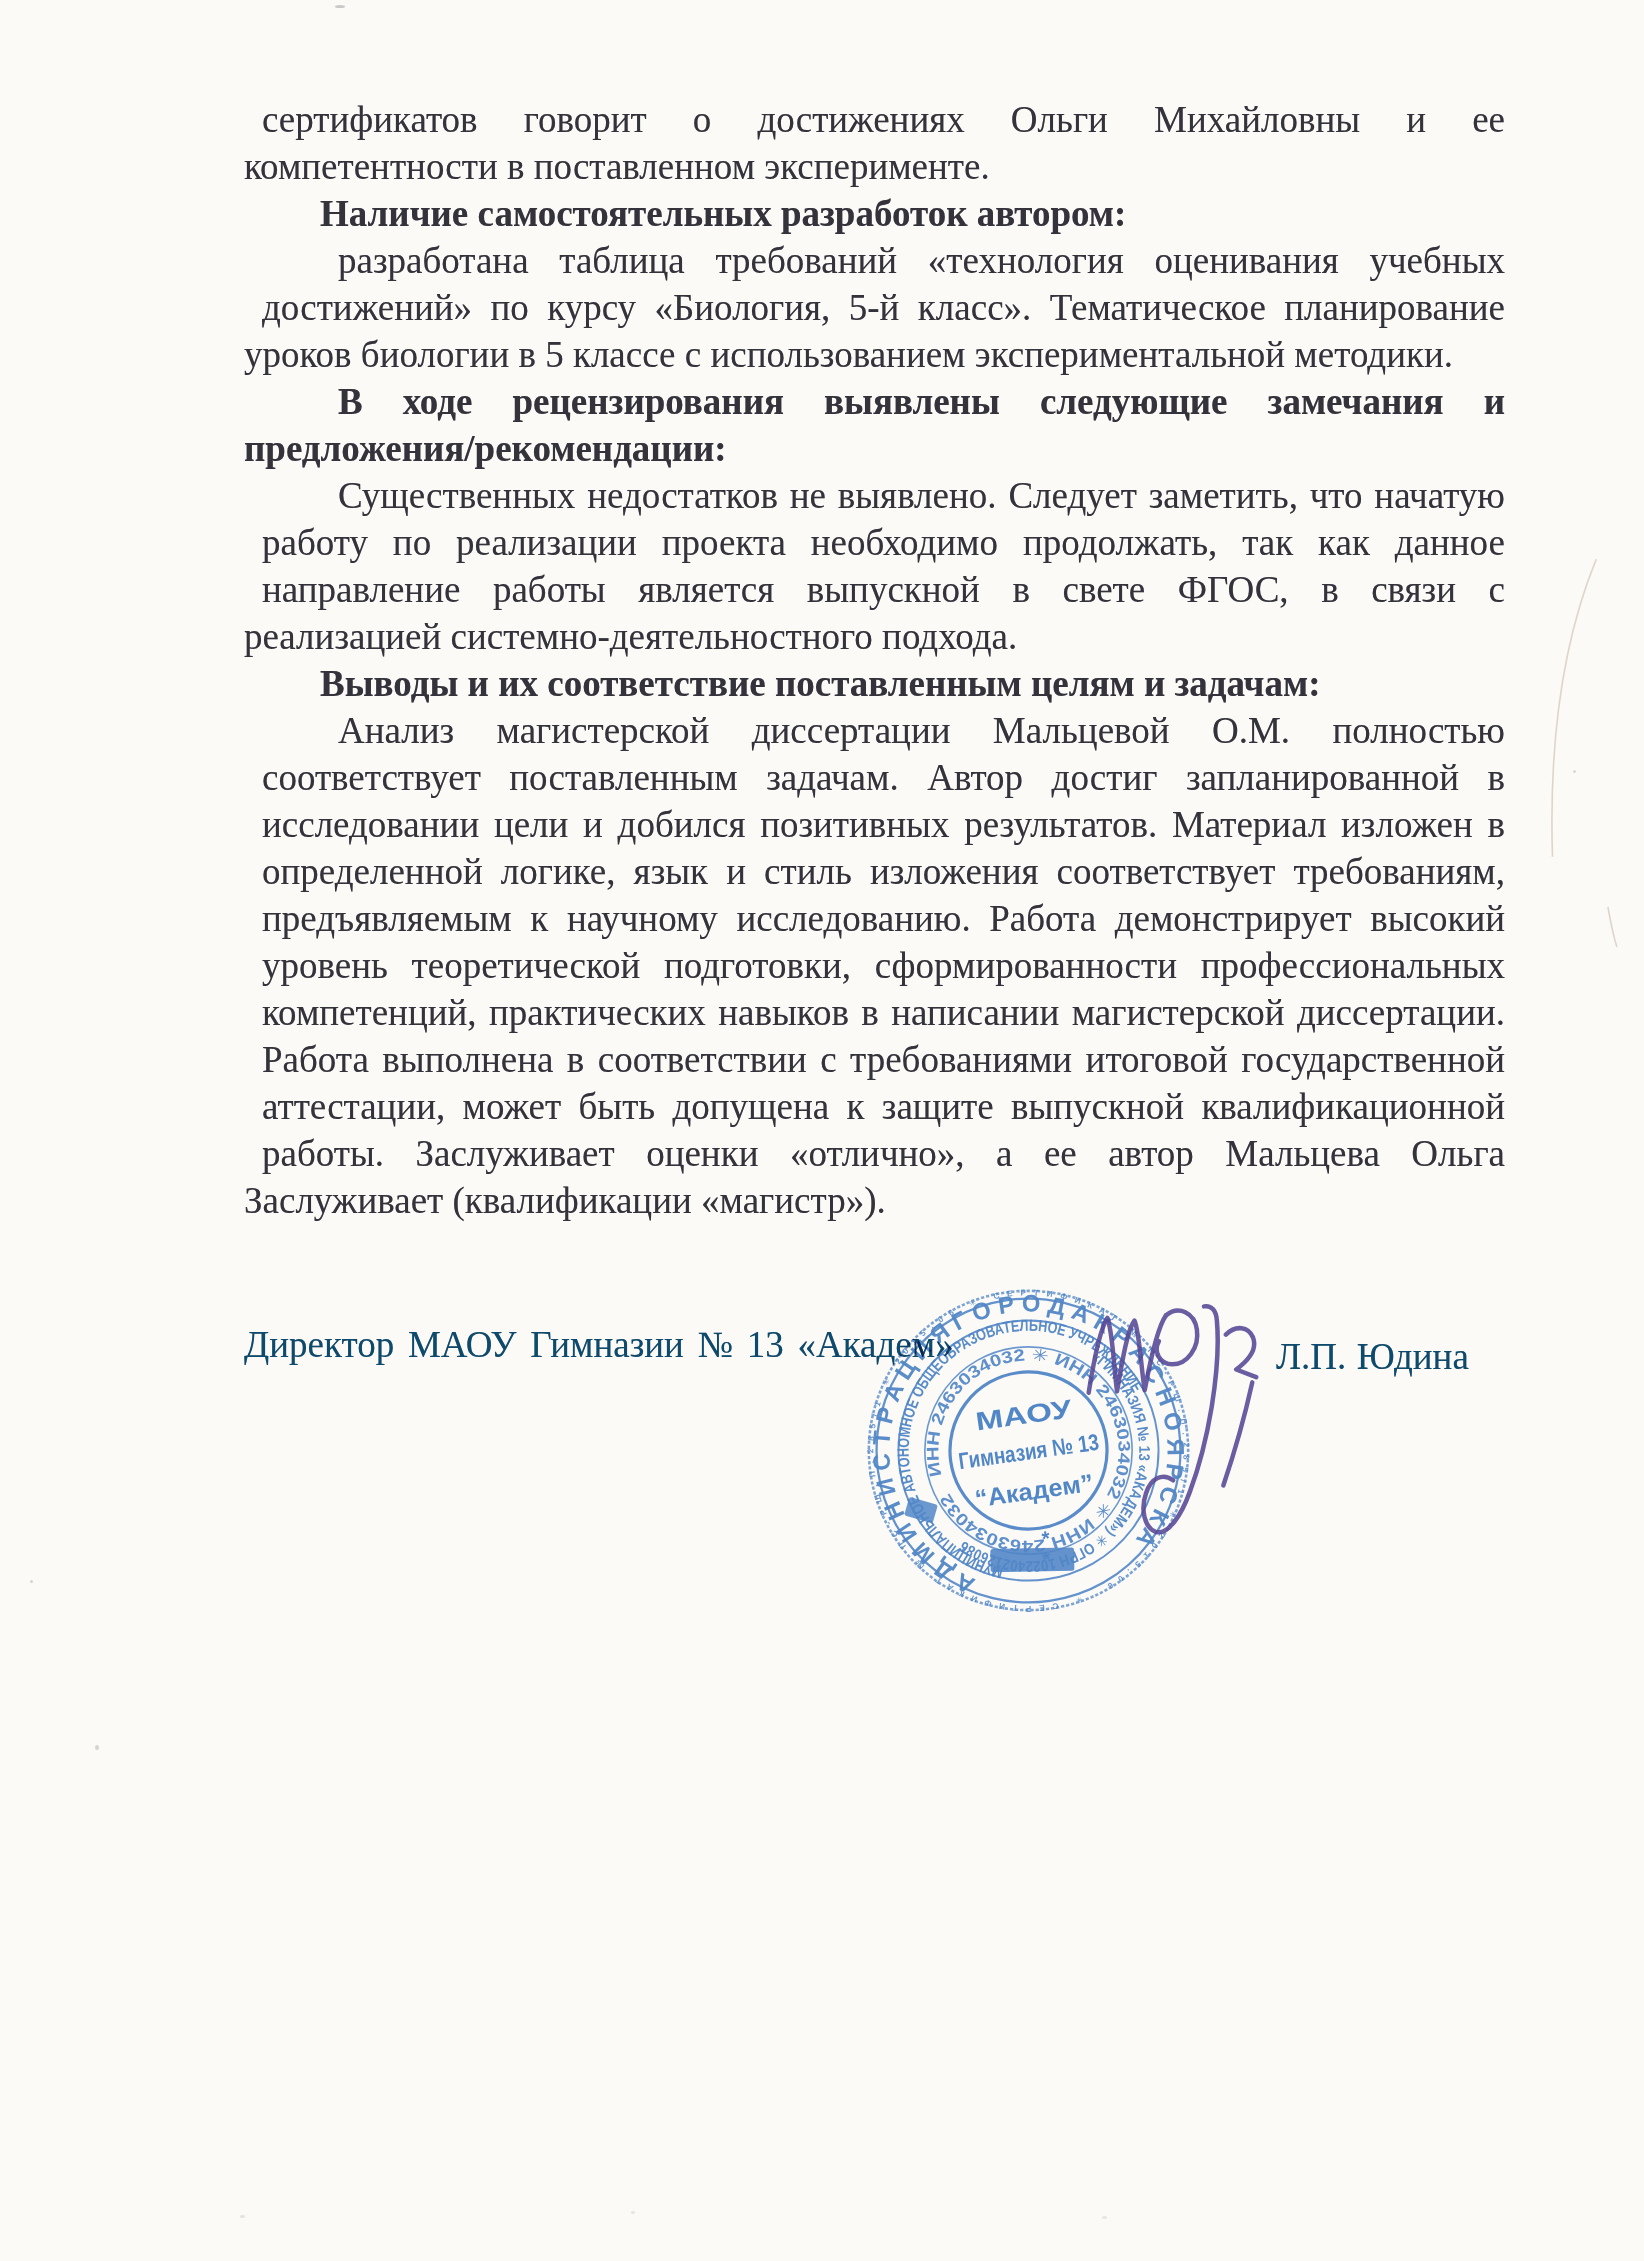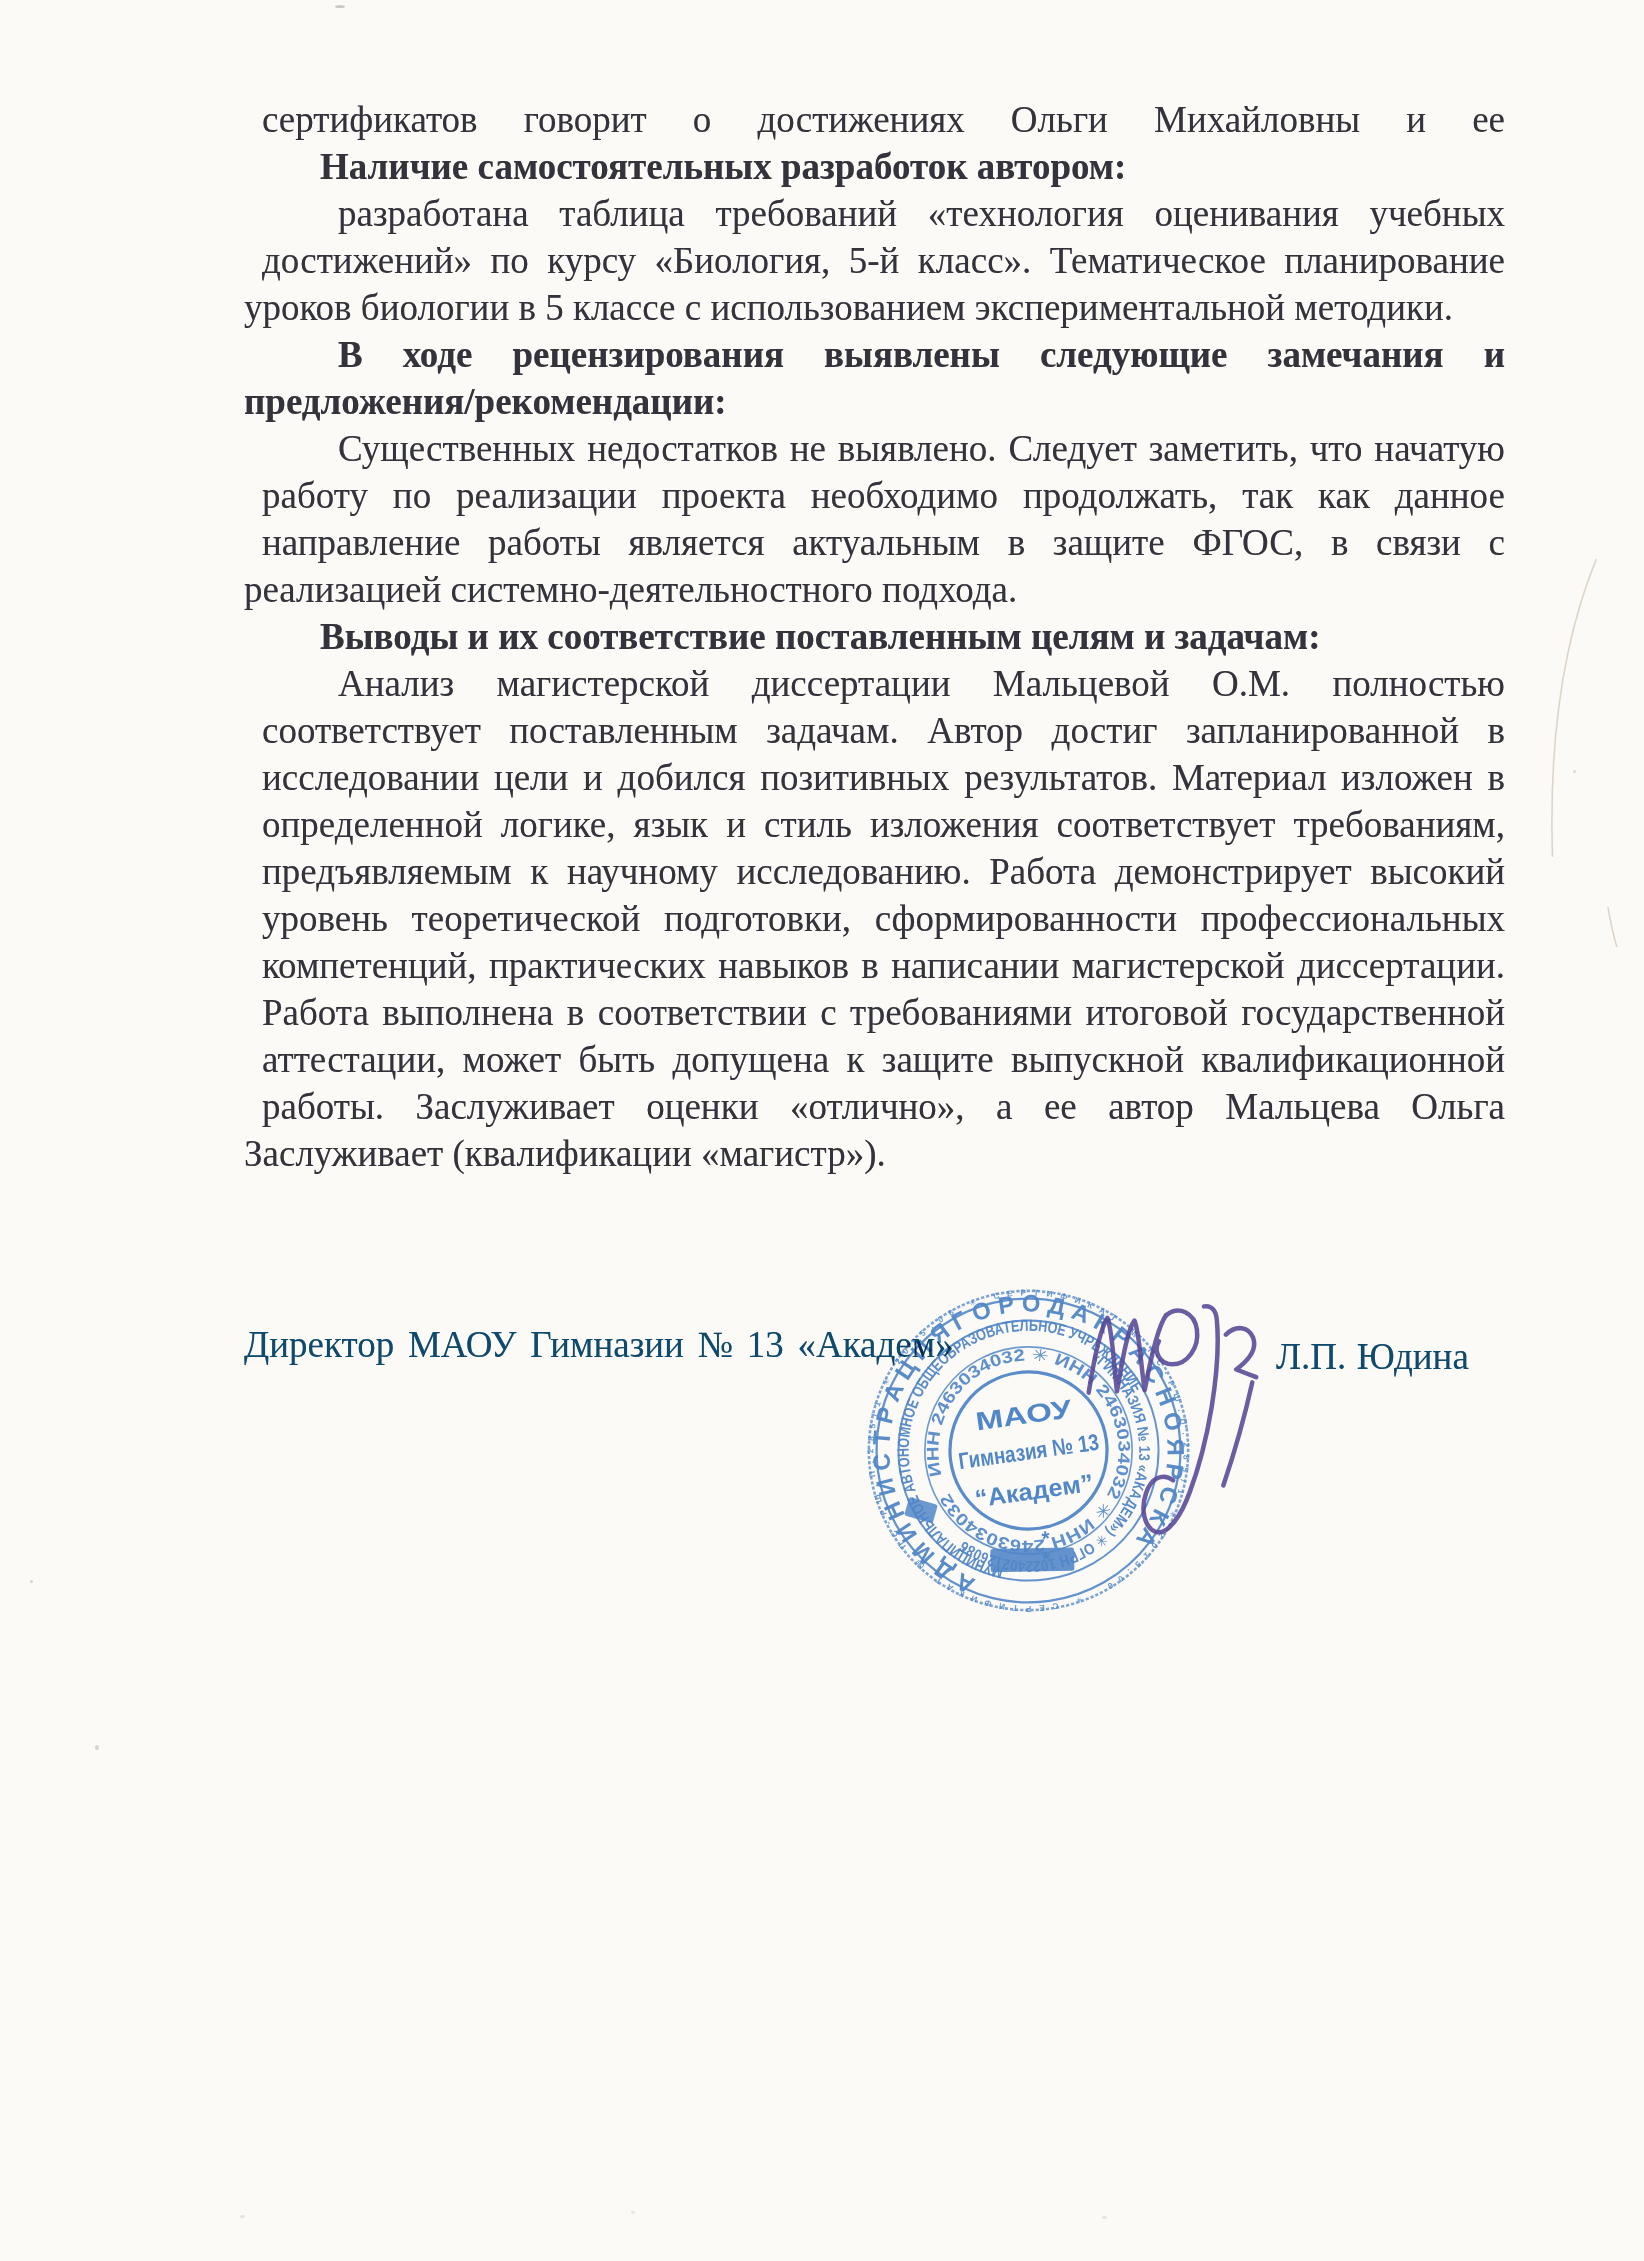--- a/index.html
+++ b/index.html
@@ -36,29 +36,30 @@
   .overlay{position:absolute;inset:0;pointer-events:none;}
   .speck{position:absolute;background:#8d8d90;border-radius:50%;opacity:.35;}
 </style>
 </head>
 <body>
 
 <div class="page">
 
   <div class="doc">
     <div class="ln j">сертификатов говорит о достижениях  Ольги Михайловны и ее</div>
+    <div class="ln">компетентности в поставленном эксперименте.</div>
     <div class="ln b ind">Наличие самостоятельных разработок автором:</div>
     <div class="ln ind j">разработана таблица требований «технология оценивания учебных</div>
     <div class="ln j">достижений» по курсу «Биология, 5-й класс».  Тематическое планирование</div>
     <div class="ln">уроков биологии в 5 классе с использованием экспериментальной методики.</div>
     <div class="ln b ind j">В ходе рецензирования выявлены следующие замечания и</div>
     <div class="ln b">предложения/рекомендации:</div>
     <div class="ln ind j">Существенных недостатков не выявлено. Следует заметить, что начатую</div>
     <div class="ln j">работу по реализации проекта необходимо продолжать, так как данное</div>
-    <div class="ln j">направление работы является актуальным в защите ФГОС, в связи с</div>
+    <div class="ln j">направление работы является выпускной в свете ФГОС, в связи с</div>
     <div class="ln">реализацией системно-деятельностного подхода.</div>
     <div class="ln b ind">Выводы и их соответствие поставленным целям и задачам:</div>
     <div class="ln ind j">Анализ магистерской диссертации Мальцевой О.М. полностью</div>
     <div class="ln j">соответствует поставленным задачам. Автор достиг запланированной в</div>
     <div class="ln j">исследовании цели и добился позитивных результатов. Материал изложен в</div>
     <div class="ln j">определенной логике, язык и стиль изложения соответствует требованиям,</div>
     <div class="ln j">предъявляемым к научному исследованию. Работа демонстрирует высокий</div>
     <div class="ln j">уровень теоретической подготовки, сформированности профессиональных</div>
     <div class="ln j">компетенций, практических навыков в написании магистерской диссертации.</div>
     <div class="ln j">Работа  выполнена в соответствии с требованиями итоговой государственной</div>

